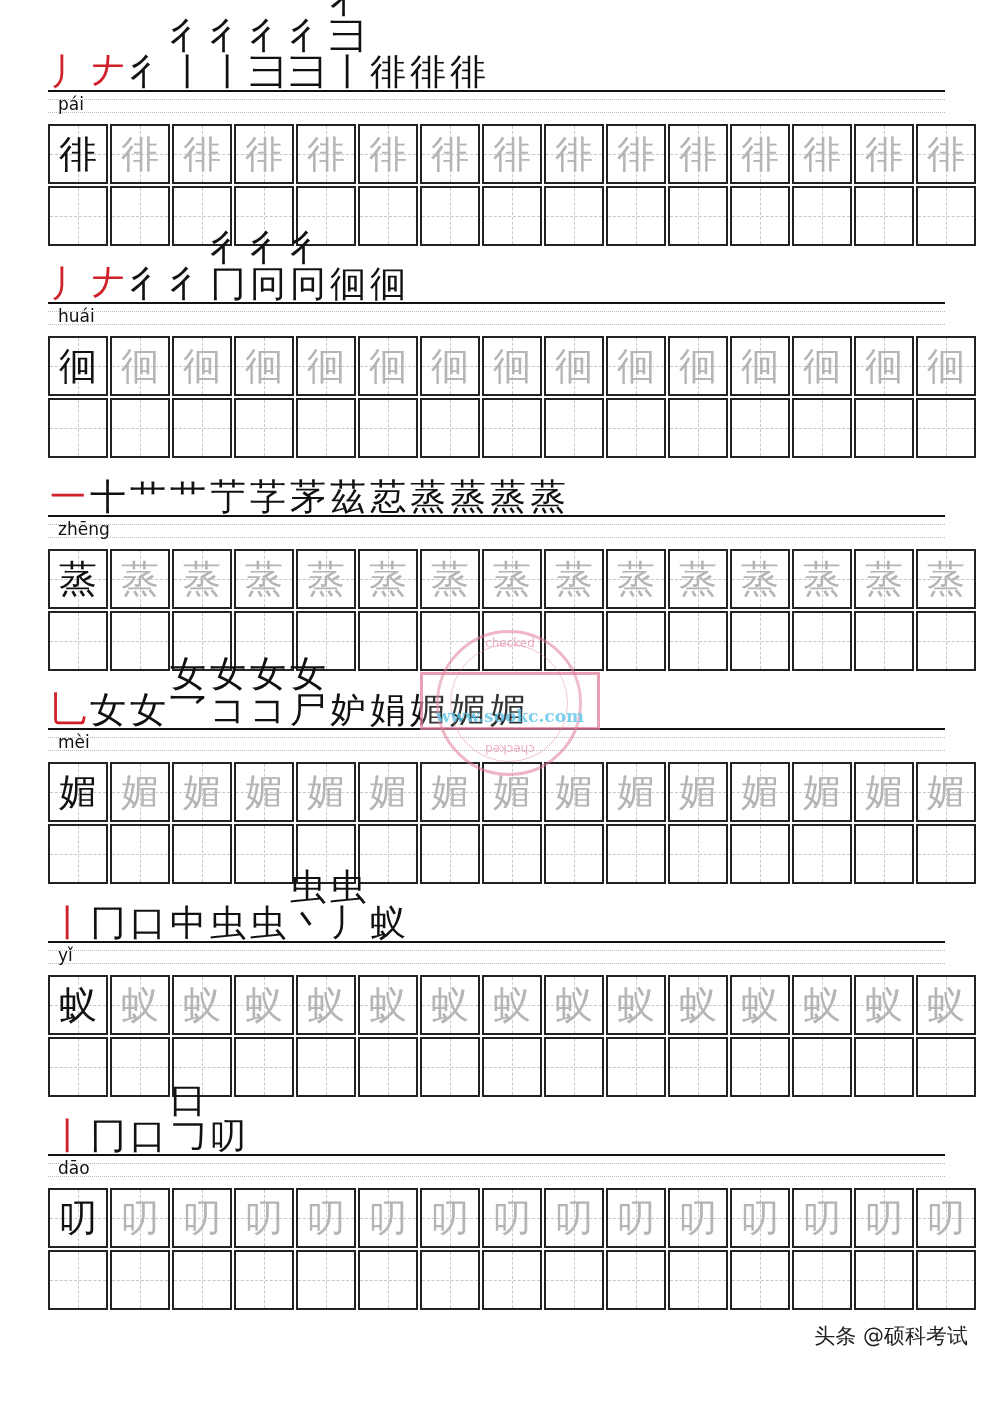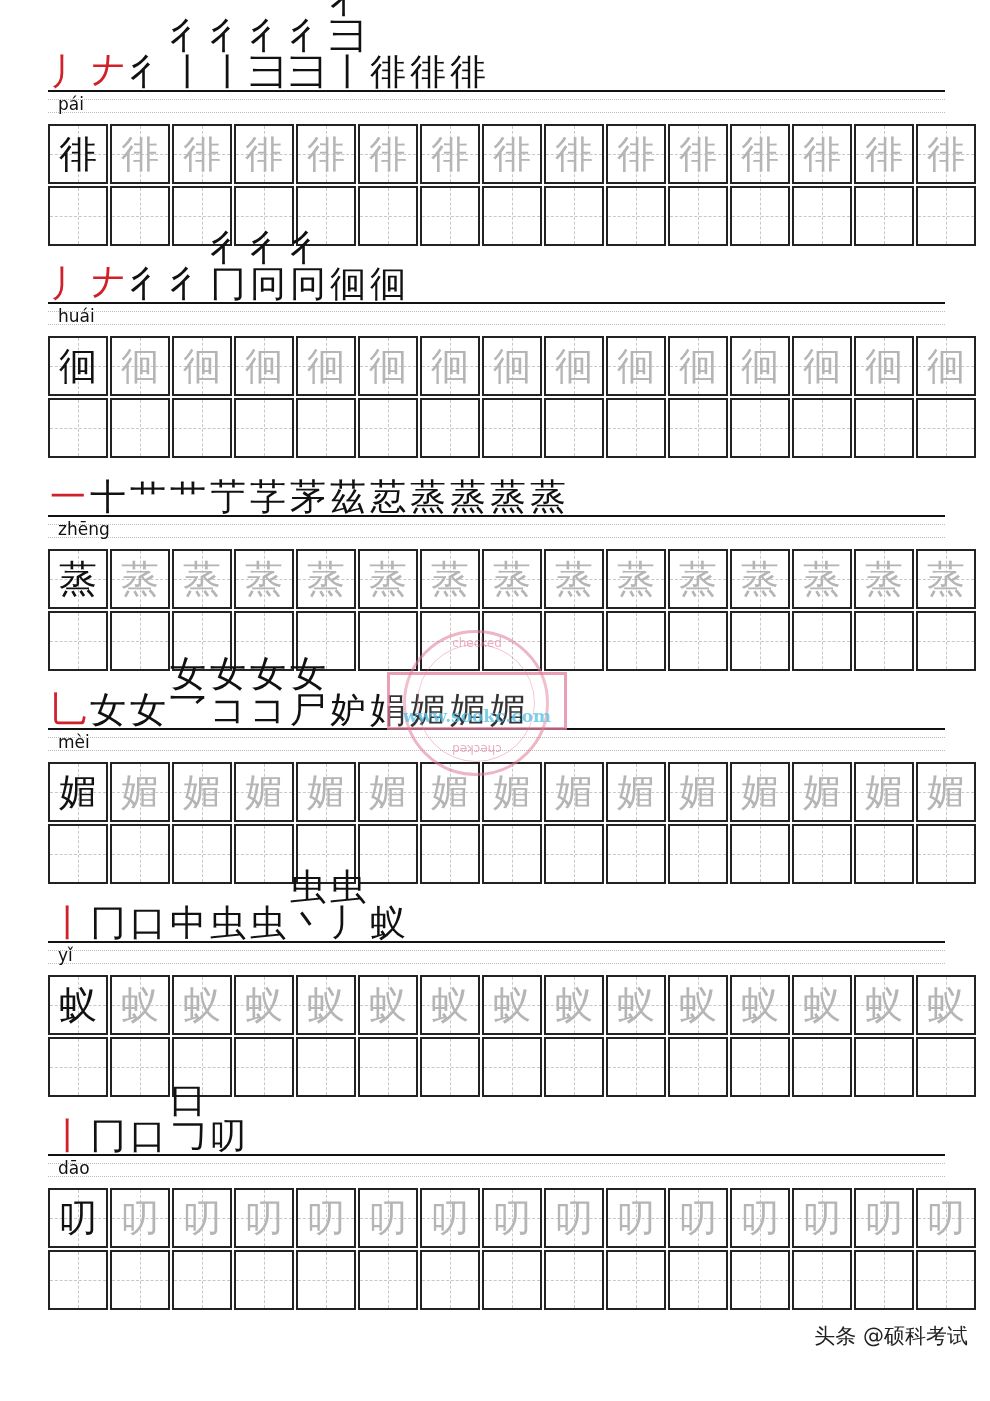--- a/index.html
+++ b/index.html
@@ -18,21 +18,21 @@
   .row1 { top: 74px; }
   .row2 { top: 136px; }
   .cell { width: 56px; height: 56px; border: 2px solid #222; box-sizing: content-box; position: relative;
           background: #fff; }
   .cell::before { content: ""; position: absolute; left: 0; right: 0; top: 50%; border-top: 1px dashed #c8c8c8; }
   .cell::after { content: ""; position: absolute; top: 0; bottom: 0; left: 50%; border-left: 1px dashed #c8c8c8; }
   .glyph { position: absolute; inset: 0; display: flex; align-items: center; justify-content: center;
            font-family: "DejaVu Serif", "Liberation Serif", serif; font-size: 38px; z-index: 1; }
   .glyph.model { color: #111; }
   .glyph.trace { color: #b5b5b5; }
-  .stamp { position: absolute; left: 387px; top: 630px; width: 180px; height: 150px; z-index: 5; pointer-events: none; }
+  .stamp { position: absolute; left: 420px; top: 630px; width: 180px; height: 150px; z-index: 5; pointer-events: none; }
   .stamp-circle { position: absolute; left: 16px; top: 0; width: 146px; height: 146px; border-radius: 50%;
                   border: 3px solid rgba(224,120,150,0.55); box-sizing: border-box; }
   .stamp-circle-inner { position: absolute; left: 30px; top: 14px; width: 118px; height: 118px; border-radius: 50%;
                   border: 1px solid rgba(224,120,150,0.45); box-sizing: border-box; }
   .stamp-box { position: absolute; left: 0; top: 42px; width: 180px; height: 58px; border: 3px solid rgba(224,120,150,0.7);
                box-sizing: border-box; background: rgba(255,255,255,0.15); }
   .stamp-title { position: absolute; left: 0; right: 0; top: 42px; text-align: center; font-size: 34px; font-weight: bold;
                  color: rgba(90,195,230,0.8); letter-spacing: 4px; line-height: 40px; font-family: "DejaVu Sans", sans-serif; }
   .stamp-url { position: absolute; left: 0; right: 0; top: 76px; text-align: center; font-size: 17px; font-weight: bold;
                color: rgba(90,195,230,0.8); font-family: "DejaVu Serif", serif; }

